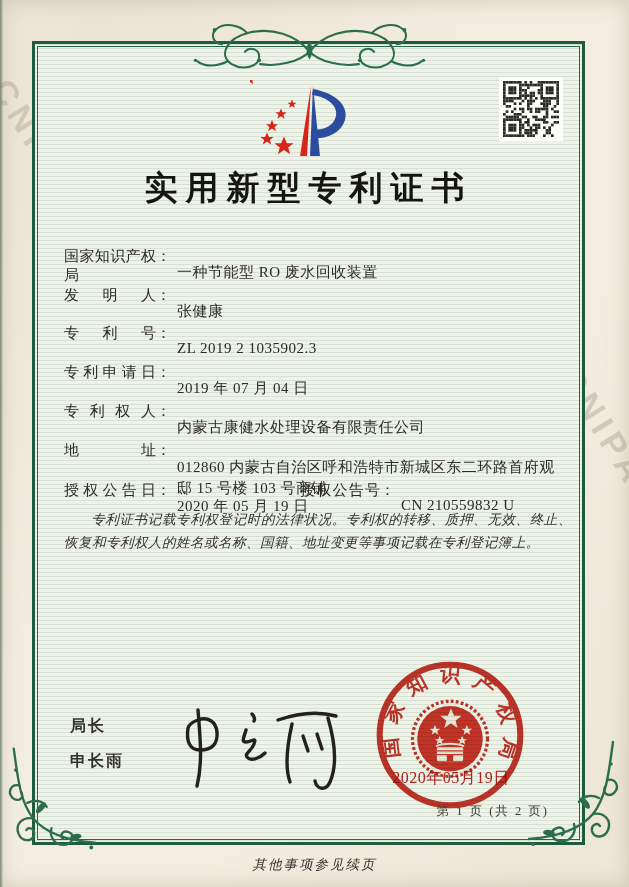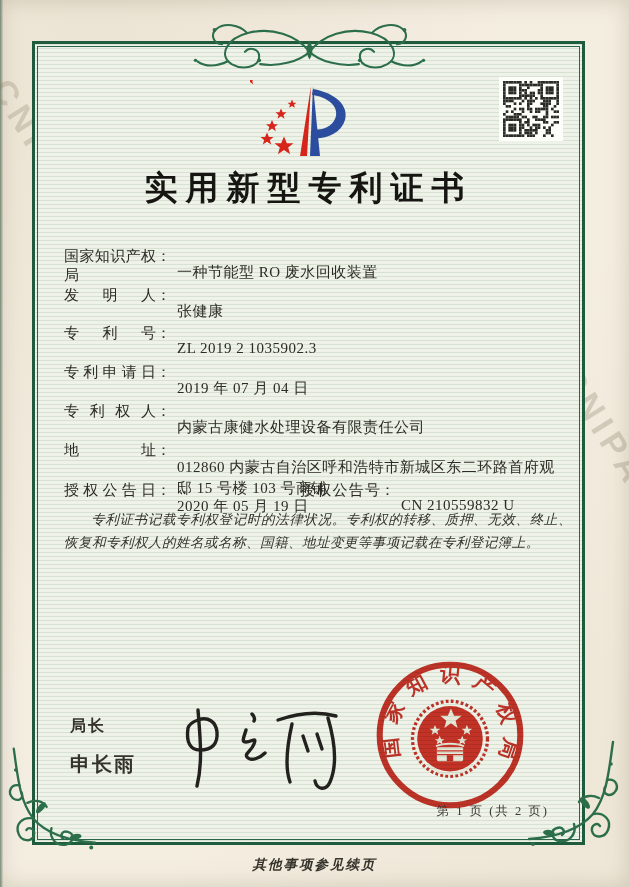--- a/index.html
+++ b/index.html
@@ -72,36 +72,36 @@
   .pair2 .flabel { width:80px; }
 
   .body-text {
     position:absolute; left:64px; top:508px; width:508px;
     font-size:13.6px; line-height:23.2px; color:#35332c;
     font-style:italic; text-align:justify; letter-spacing:.4px;
   }
   .body-text p { text-indent:2em; }
 
   .sig-title { position:absolute; left:70px; top:716px; font-size:16px; font-weight:bold; color:#34322b; letter-spacing:2px; }
-  .sig-name  { position:absolute; left:70px; top:751px; font-size:20px; font-weight:bold; color:#34322b; letter-spacing:2px; }
+  .sig-name  { position:absolute; left:70px; top:751px; font-size:16px; font-weight:bold; color:#34322b; letter-spacing:2px; }
   .sig-script { position:absolute; left:180px; top:698px; }
 
   .seal { position:absolute; left:375px; top:660px; mix-blend-mode:multiply; opacity:.93; }
   .seal-date {
     position:absolute; left:381px; top:768px; width:140px; text-align:center;
     font-size:16px; color:#c2211a; letter-spacing:.5px; mix-blend-mode:multiply;
   }
 
   .page-num {
     position:absolute; left:32px; top:803px; width:517px; text-align:right;
     font-size:12.5px; color:#3c3a33; letter-spacing:2px;
   }
   .footer-note {
     position:absolute; left:0; top:856px; width:629px; text-align:center;
-    font-size:13.5px; color:#35332c; font-style:italic; letter-spacing:2px;font-weight:bold;
+    font-size:13.5px; color:#35332c; font-style:italic; letter-spacing:2px;
   }
 
   .orn-top { position:absolute; left:167px; top:17px; }
   .fl-bl { position:absolute; left:6px;  top:746px; }
   .fl-br { position:absolute; left:526px; top:738px; }
   svg { display:block; }
 </style>
 </head>
 <body>
 
@@ -456,20 +456,21 @@
         <use href="#st" transform="translate(-11,2) scale(0.85)" fill="#f7f4ec"></use>
         <use href="#st" transform="translate(13,2) scale(0.85)" fill="#f7f4ec"></use>
         <path d="M-15,8 C-7,4.5 7,4.5 15,8" stroke="#f7f4ec" stroke-width="2" fill="none"></path>
         <rect x="-14" y="9" width="28" height="15" rx="1.5" fill="#f7f4ec"></rect>
         <path d="M-14,13 H14 M-14,17 H14" stroke="#cd2418" stroke-width="1.3"></path>
         <rect x="-3.4" y="17.5" width="6.8" height="6.5" fill="#cd2418"></rect>
         <path d="M-24,27 A33,33 0 0 0 24,27" stroke="#f7f4ec" stroke-width="2.6" fill="none"></path>
       </g>
     </svg>
   </div>
+  <div class="seal-date">2020年05月19日</div>
 
   <div class="fl-bl">
     <svg width="92" height="108" viewBox="0 0 95 110">
       <g fill="none" stroke="#2c6e4a" stroke-width="2.4" stroke-linecap="round">
         <path d="M8,2 C12,30 14,56 28,74 C41,89 65,97 92,99"></path>
         <path d="M28,74 C17,72 9,80 13,90 C16,98 27,99 29,91 C30,85 24,82 21,86"></path>
         <path d="M47,84 C44,94 52,103 62,101 C70,99 71,90 64,88 C58,86 55,92 59,95"></path>
         <path d="M14,40 C5,38 1,47 7,53 C12,57 19,54 16,47"></path>
         <path d="M22,58 C30,54 38,56 42,62"></path>
         <ellipse cx="36" cy="63" rx="3" ry="7" transform="rotate(40 36 63)" fill="#2c6e4a" stroke="none"></ellipse>

